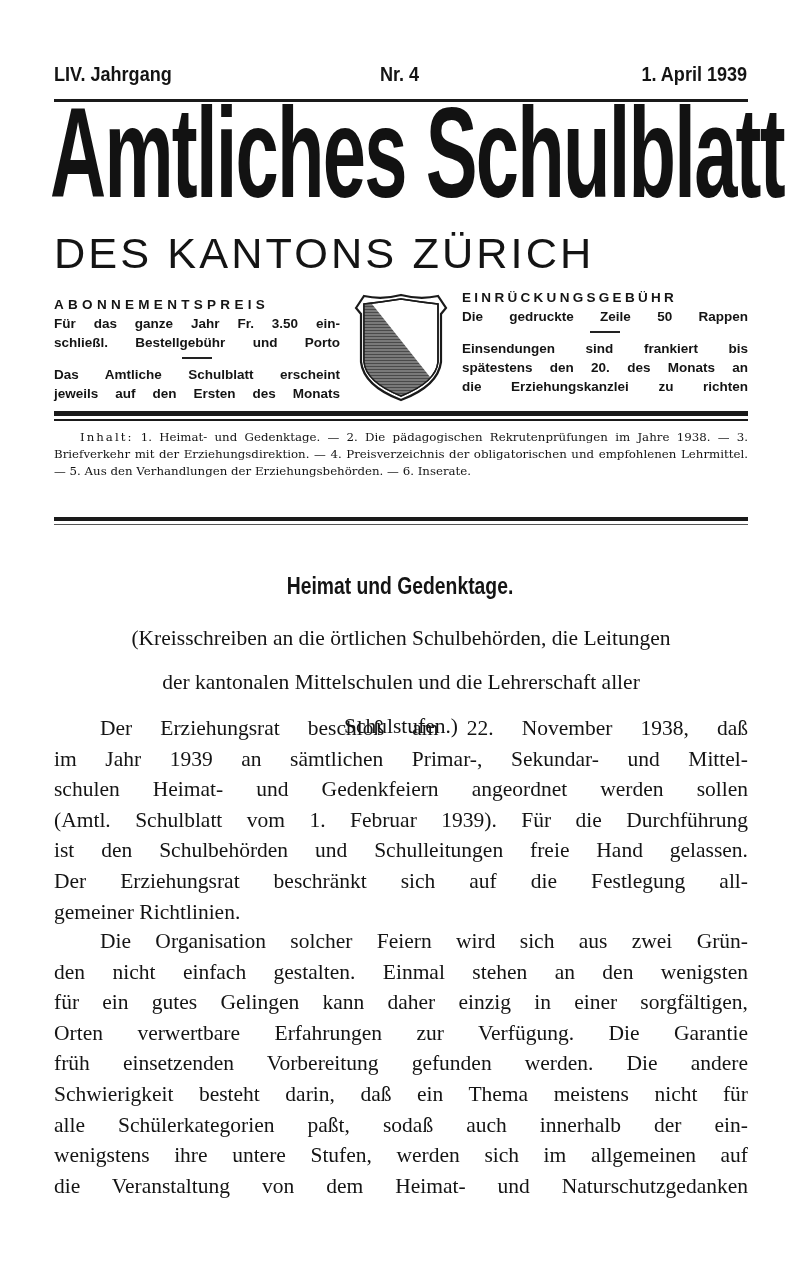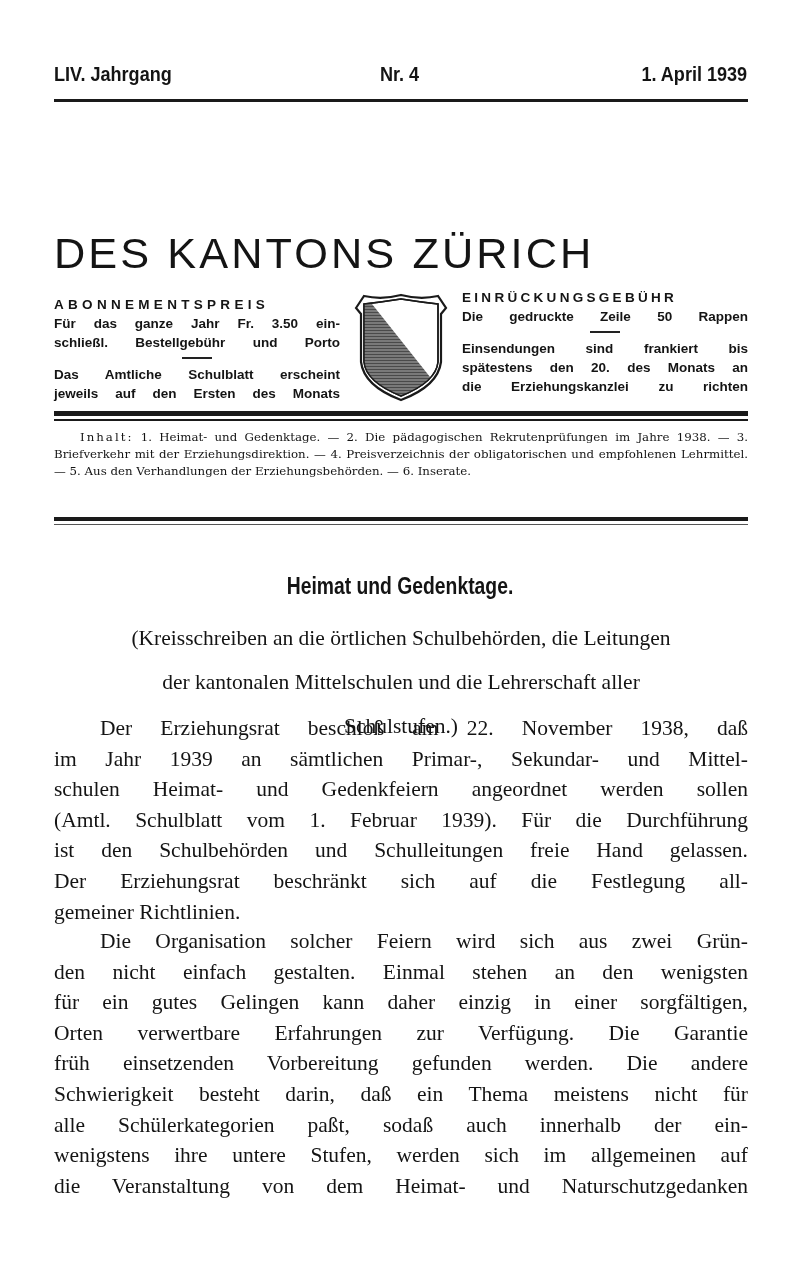--- a/index.html
+++ b/index.html
@@ -68,20 +68,23 @@
 <div class="page">
 
   <div class="topline">
     <span class="tl-left">LIV. Jahrgang</span>
     <span class="tl-mid">Nr. 4</span>
     <span class="tl-right">1. April 1939</span>
   </div>
 
   <div class="rule-thin" style="top:99px;"></div>
 
+  <div class="masthead">
+    <div class="masthead-title">Amtliches Schulblatt</div>
+  </div>
   <div class="subtitle">DES KANTONS ZÜRICH</div>
 
   <div class="info info-left">
     <span class="spaced just">ABONNEMENTSPREIS</span>
     <span class="just">Für das ganze Jahr Fr. 3.50 ein-</span>
     <span class="just">schließl. Bestellgebühr und Porto</span>
     <span class="dash"></span>
     <span class="just">Das Amtliche Schulblatt erscheint</span>
     <span class="just">jeweils auf den Ersten des Monats</span>
   </div>

